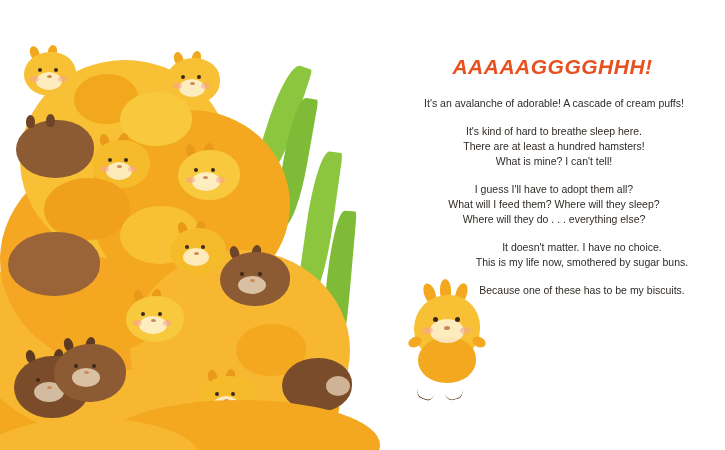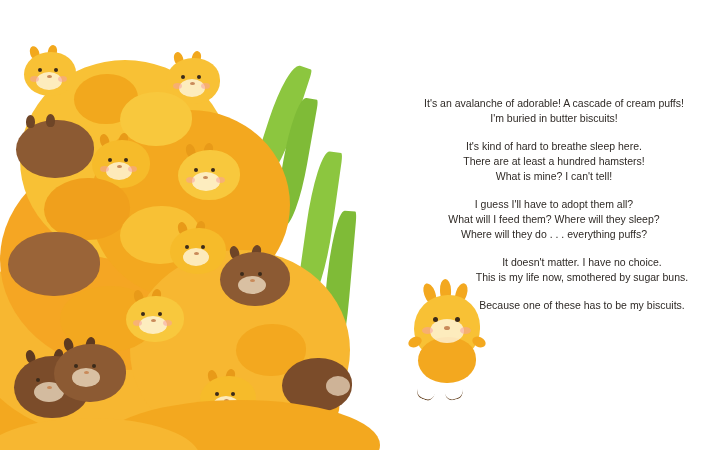--- a/index.html
+++ b/index.html
@@ -340,35 +340,35 @@
       <div class="ham-muzzle" style="left:44px; top:18px; width:24px; height:20px; background:rgba(250,235,210,0.65);"></div>
     </div>
 
     <div class="pile" style="left:100px; top:400px; width:280px; height:90px; background:#f3a81f;"></div>
     <div class="pile" style="left:-20px; top:418px; width:220px; height:80px; background:#f7b731;"></div>
 
   </div>
 
   <div class="right-page">
 
+    <div class="scream">AAAAAGGGGHHH!</div>
 
     <div class="stanzas">
       <div class="stanza">
         <div class="line">It's an avalanche of adorable! A cascade of cream puffs!</div>
-        <div class="line">I'm buried in butter biscuits!</div>
       </div>
       <div class="stanza">
         <div class="line">It's kind of hard to breathe sleep here.</div>
         <div class="line">There are at least a hundred hamsters!</div>
         <div class="line">What is mine? I can't tell!</div>
       </div>
       <div class="stanza">
         <div class="line">I guess I'll have to adopt them all?</div>
         <div class="line">What will I feed them? Where will they sleep?</div>
-        <div class="line">Where will they do . . . everything puffs?</div>
+        <div class="line">Where will they do . . . everything else?</div>
       </div>
       <div class="stanza indent-right">
         <div class="line">It doesn't matter. I have no choice.</div>
         <div class="line">This is my life now, smothered by sugar buns.</div>
       </div>
       <div class="stanza indent-right">
         <div class="line">Because one of these has to be my biscuits.</div>
       </div>
     </div>
 

